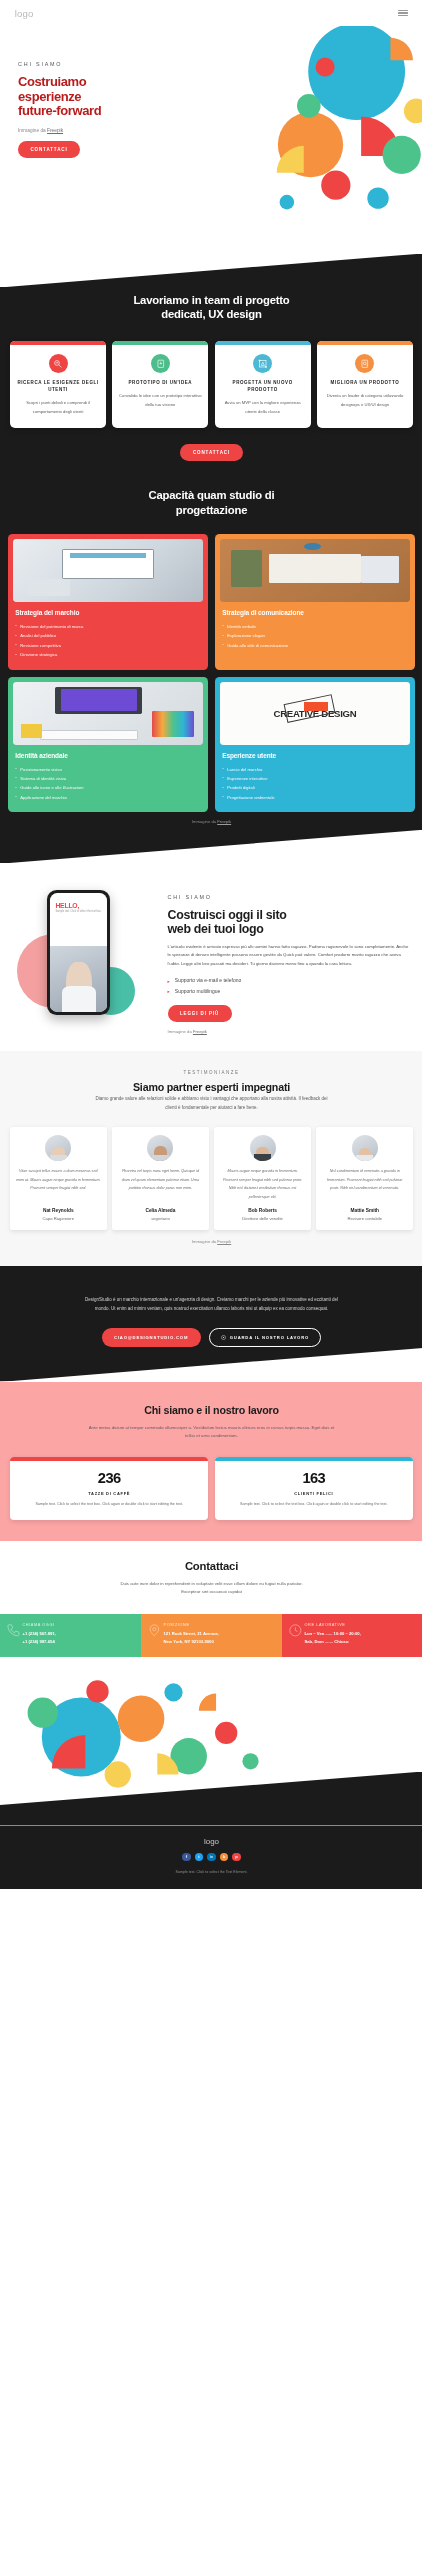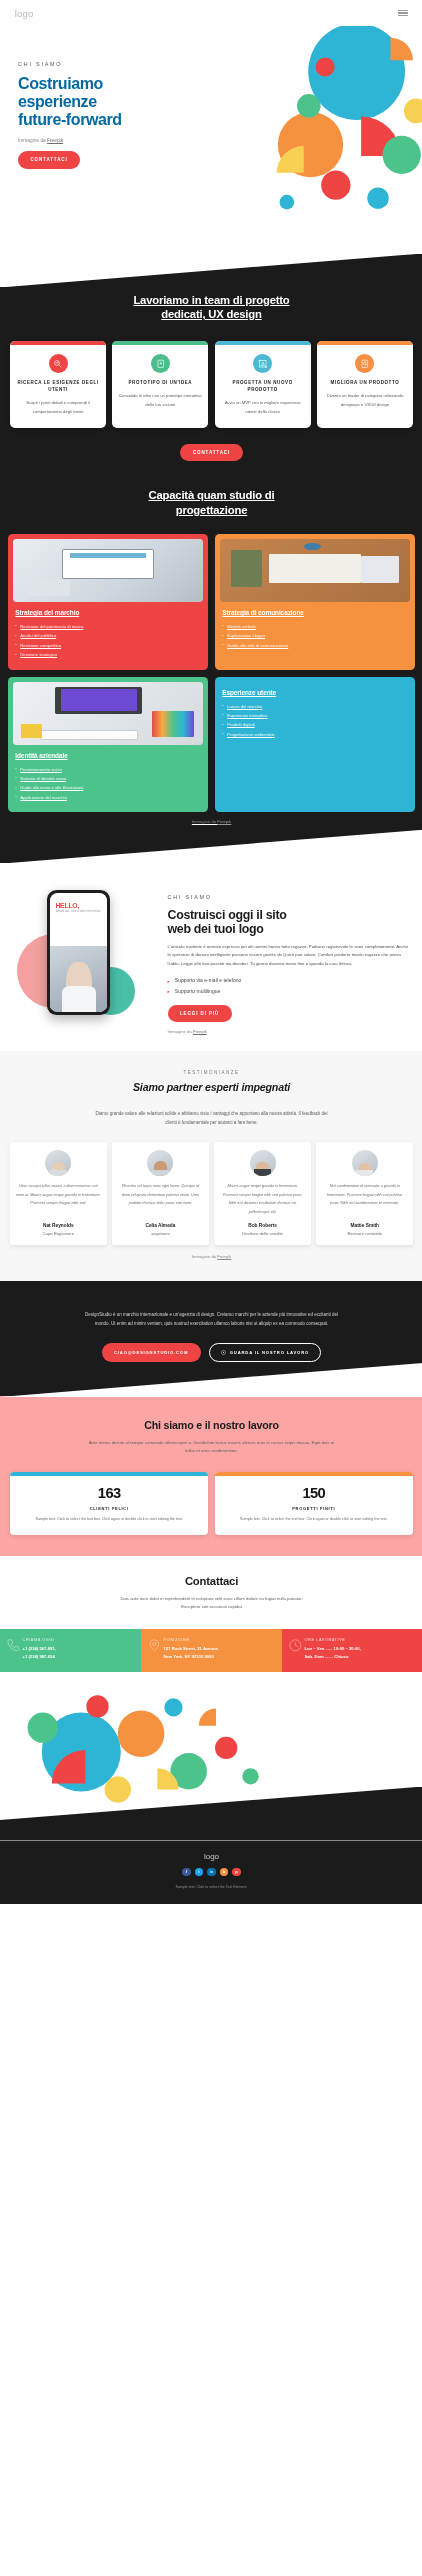--- a/index.html
+++ b/index.html
@@ -15,31 +15,31 @@
             padding:0 14.7px; position:relative; z-index:20; }
   .logo { font-size:9.6px; color:#b9b9b9; font-weight:400; letter-spacing:0.2px; }
   .burger { width:10px; display:flex; flex-direction:column; gap:1.7px; cursor:pointer; }
   .burger i { display:block; height:1.1px; background:#9a9a9a; border-radius:0.6px; }
 
   
   .hero { position:relative; min-height:228px; overflow:hidden; background:#fff; }
   .hero-inner { position:relative; z-index:10; padding:35px 0 0 18px; max-width:237px; }
   .eyebrow { font-size:5.4px; letter-spacing:1.8px; color:#55565a; text-transform:uppercase;
              margin-bottom:8px; }
-  .hero h1 { font-size:16px; line-height:1.13; font-weight:700; letter-spacing:-0.4px;
-             color:#0369a1; margin-bottom:9px; }
+  .hero h1 { font-size:13px; line-height:1.13; font-weight:700; letter-spacing:-0.4px;
+             color:#b91c1c; margin-bottom:9px; }
   .credit { font-size:4.8px; color:#8a8a8a; margin-bottom:8px; }
   .credit a { color:#6f6f6f; }
   .btn { display:inline-block; border:none; cursor:pointer; border-radius:17px;
          font-weight:700; letter-spacing:0.9px; text-transform:uppercase; }
   .btn-red { background:#ef4444; color:#fff; font-size:4.5px; padding:6.2px 12.4px; }
   .hero-art { position:absolute; right:-5.6px; top:-22.5px; width:237px; height:242px; z-index:1; }
 
   
-  .dark-wrap { position:relative; background:#1b1b1b; color:#fff;text-decoration:underline; }
+  .dark-wrap { position:relative; background:#1b1b1b; color:#fff; }
   .diag-top { position:absolute; top:-0.6px; left:0; width:100%; height:34px;
               background:#fff; clip-path:polygon(0 0,100% 0,100% 0,0 100%); }
   .diag-bottom { position:absolute; bottom:-0.6px; left:0; width:100%; height:34px;
                  background:#fff; clip-path:polygon(0 100%,100% 0,100% 100%,0 100%); }
 
   .sec-title { text-align:center; font-size:11.3px; font-weight:700; line-height:1.28;
                letter-spacing:-0.2px; }
 
   
   .proc-grid { display:flex; gap:6.2px; padding:0 10px; margin-top:19px; }
@@ -97,21 +97,21 @@
                    position:relative; }
   .check-list li:before { content:"▸"; position:absolute; left:0; color:#ef4444;
                           font-size:4.5px; top:1.7px; }
   .txt-credit { font-size:4.2px; color:#8a8a8a; margin-top:6.8px; }
 
   
   .testi { background:#f7f7f7; padding:19px 0 22.5px; }
   .testi-eyebrow { text-align:center; font-size:4.5px; letter-spacing:1.5px; color:#7a7a7a;
                    text-transform:uppercase; margin-bottom:6.2px; }
   .testi h2 { text-align:center; font-size:10.7px; font-weight:700; letter-spacing:-0.2px;
-              margin-bottom:16px; color:#1a1a1a;font-style:italic; }
+              margin-bottom:1px; color:#1a1a1a; }
   .testi-sub { text-align:center; font-size:4.5px; line-height:2; color:#5d5d5d;
                max-width:237px; margin:0 auto 14.7px; }
   .t-grid { display:flex; gap:5.6px; padding:0 10px; }
   .t-card { flex:1; background:#fff; border-radius:2.3px; padding:8px 5.6px 9px;
             text-align:center; box-shadow:0 1.1px 4px rgba(0,0,0,.09);
             display:flex; flex-direction:column; align-items:center; }
   .t-ava { width:26px; height:26px; border-radius:50%; margin-bottom:6.2px;
            background:linear-gradient(150deg,#dfe4e8,#b6bec6); overflow:hidden;
            position:relative; }
   .t-quote { font-size:3.7px; line-height:2.3; color:#6a6a6a; font-style:italic;
@@ -342,20 +342,25 @@
           </div>
           <h3>Identità aziendale</h3>
           <ul>
             <li>Posizionamento visivo</li>
             <li>Sistema di identità visiva</li>
             <li>Guide alle icone e alle illustrazioni</li>
             <li>Applicazione del marchio</li>
           </ul>
         </div>
         <div class="skill-card" style="background:#2eb4d4">
+          <div class="skill-img" style="background:#fcfcfa;">
+            <div style="position:absolute;inset:0;display:flex;align-items:center;justify-content:center;font-size:9.6px;font-weight:700;color:#2a2a2a;letter-spacing:-0.3px;">CREATIVE DESIGN</div>
+            <div style="position:absolute;left:34%;top:28%;width:26%;height:30%;border:0.8px solid #3a3a3a;transform:rotate(-12deg);"></div>
+            <div style="position:absolute;left:44%;top:32%;width:13%;height:15%;background:#f2512c;"></div>
+          </div>
           <h3>Esperienze utente</h3>
           <ul>
             <li>Lancio del marchio</li>
             <li>Esperienze interattive</li>
             <li>Prodotti digitali</li>
             <li>Progettazione ambientale</li>
           </ul>
         </div>
       </div>
       <div class="skills-credit">
@@ -459,32 +464,32 @@
       </button>
     </div>
     <div class="diag-bottom"></div>
   </div>
 
   <div class="stats-sec">
     <h2>Chi siamo e il nostro lavoro</h2>
     <div class="stats-sub">Ante metus dictum at tempor commodo ullamcorper a. Vestibulum lectus mauris ultrices eros in cursus turpis massa. Eget duis et tellus et urna condimentum.</div>
     <div class="stat-grid">
       <div class="stat-card">
+        <div class="stat-bar" style="background:#ef4444"></div>
+        <div class="stat-body">
+          <div class="stat-num">236</div>
+          <div class="stat-label">TAZZE DI CAFFÈ</div>
+          <div class="stat-text">Sample text. Click to select the text box. Click again or double click to start editing the text.</div>
+        </div>
+      </div>
+      <div class="stat-card">
         <div class="stat-bar" style="background:#2eb4d4"></div>
         <div class="stat-body">
           <div class="stat-num">163</div>
           <div class="stat-label">CLIENTI FELICI</div>
-          <div class="stat-text">Sample text. Click to select the text box. Click again or double click to start editing the text.</div>
-        </div>
-      </div>
-      <div class="stat-card">
-        <div class="stat-bar" style="background:#f5913f"></div>
-        <div class="stat-body">
-          <div class="stat-num">150</div>
-          <div class="stat-label">PROGETTI FINITI</div>
           <div class="stat-text">Sample text. Click to select the text box. Click again or double click to start editing the text.</div>
         </div>
       </div>
     </div>
   </div>
 
   <div class="contact-sec">
     <h2>Contattaci</h2>
     <div class="contact-sub">Duis aute irure dolor in reprehenderit in voluptate velit esse cillum dolore eu fugiat nulla pariatur. Excepteur sint occaecat cupidat</div>
   </div>

